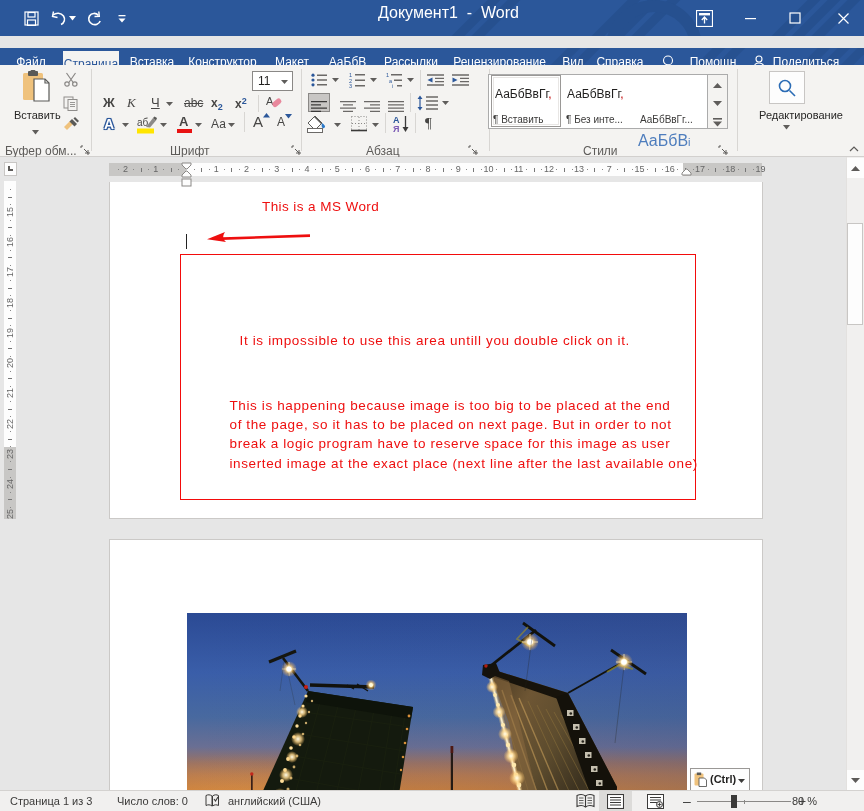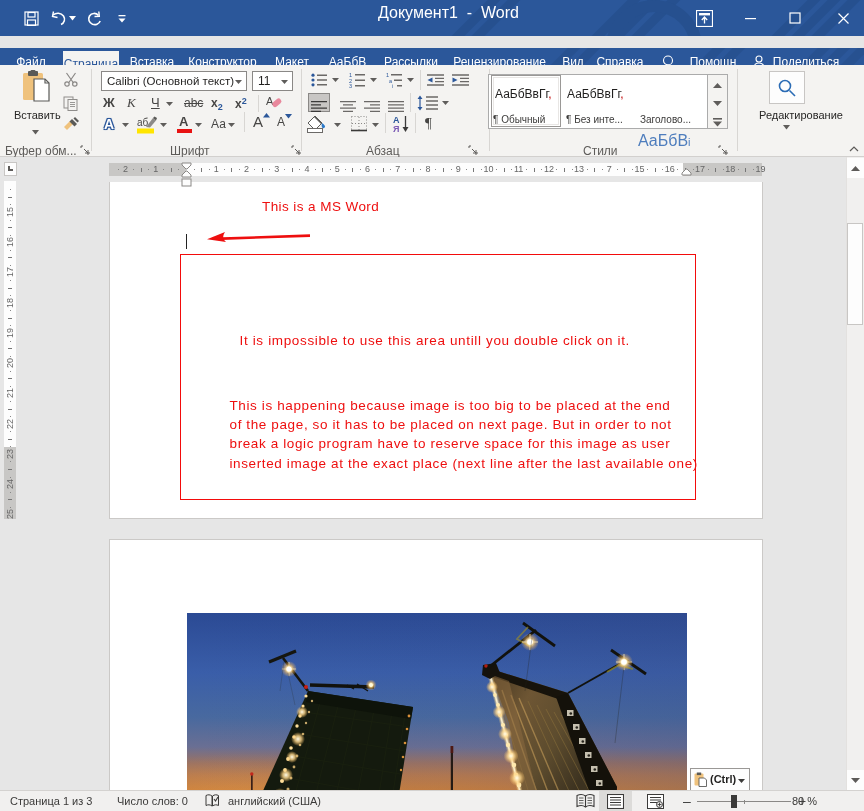--- a/index.html
+++ b/index.html
@@ -179,23 +179,20 @@
       <path d="M 7.5 4.5 L 10 2 L 15 7 L 12.5 9.5 Z" fill="#5a5a58"></path>
       <path d="M 11.5 1.5 L 13 0 L 17 4 L 15.5 5.5 Z" fill="#5a5a58"></path>
     </svg>
   </div>
   <div class="glabel" style="left:5px;">Буфер обм...</div>
   <svg class="launcher" style="left:80px;" width="10" height="10" viewBox="0 0 10 10" fill="none" stroke="#5d5b59" stroke-width="1">
         <path d="M 1 3 L 1 1 L 3 1 M 9 7 L 9 9 L 7 9 M 4 4 L 8 8 M 8 5 L 8 8 L 5 8"></path>
       </svg>
   <div class="gdiv" style="left:91px;"></div>
 
-  <div class="abs" style="left:101px;top:6px;width:146px;height:20px;background:#fff;border:1px solid #8a8886;font-size:11.5px;color:#201f1e;line-height:18px;padding-left:5px;">Calibri (Основной текст)<svg width="7" height="4" viewBox="0 0 7 4" style="position:absolute;right:4px;top:8px;">
-          <path d="M0 0 L7 0 L3.5 4 Z" fill="#5f5d5b"></path>
-        </svg></div>
   <div class="abs" style="left:252px;top:6px;width:41px;height:20px;background:#fff;border:1px solid #8a8886;font-size:12px;color:#201f1e;line-height:18px;padding-left:5px;">11<svg width="7" height="4" viewBox="0 0 7 4" style="position:absolute;right:4px;top:8px;">
           <path d="M0 0 L7 0 L3.5 4 Z" fill="#5f5d5b"></path>
         </svg></div>
 
   <div class="abs ric" style="left:103px;top:30px;font-weight:bold;font-size:13px;">Ж</div>
   <div class="abs ric" style="left:127px;top:30px;font-style:italic;font-size:13px;font-family:'Liberation Serif',serif;">К</div>
   <div class="abs ric" style="left:151px;top:30px;text-decoration:underline;font-size:13px;">Ч</div>
   <svg class="abs" style="left:166px;top:37px;" width="7" height="4" viewBox="0 0 7 4">
         <path d="M0 0 L7 0 L3.5 4 Z" fill="#5f5d5b"></path>
       </svg>
@@ -365,25 +362,25 @@
   <div class="abs ric" style="left:425px;top:50px;font-size:15px;font-family:'Liberation Serif',serif;">¶</div>
   <div class="glabel" style="left:366px;">Абзац</div>
   <svg class="launcher" style="left:468px;" width="10" height="10" viewBox="0 0 10 10" fill="none" stroke="#5d5b59" stroke-width="1">
         <path d="M 1 3 L 1 1 L 3 1 M 9 7 L 9 9 L 7 9 M 4 4 L 8 8 M 8 5 L 8 8 L 5 8"></path>
       </svg>
   <div class="gdiv" style="left:489px;"></div>
 
   <div class="abs" style="left:488px;top:9px;width:220px;height:55px;background:#fff;border:1px solid #ababab;"></div>
   <div class="abs" style="left:491px;top:10px;width:70px;height:52px;border:1px solid #9a9896;outline:1px solid #e8e6e4;outline-offset:-3px;"></div>
   <div class="abs" style="left:495px;top:22px;font-size:12px;color:#201f1e;">АаБбВвГг<span style="color:#c00000;">,</span></div>
-  <div class="abs" style="left:493px;top:49px;font-size:10px;color:#3b3a39;">¶ Обычный</div>
+  <div class="abs" style="left:493px;top:49px;font-size:10px;color:#3b3a39;">¶ Вставить</div>
   <div class="abs" style="left:567px;top:22px;font-size:12px;color:#201f1e;">АаБбВвГг<span style="color:#c00000;">,</span></div>
   <div class="abs" style="left:566px;top:49px;font-size:10px;color:#3b3a39;">¶ Без инте...</div>
   <div class="abs" style="left:638px;top:19px;font-size:16px;color:#4e7dbd;margin-top:48px;">АаБбВ<span style="font-size:11px;">і</span></div>
-  <div class="abs" style="left:640px;top:49px;font-size:10px;color:#3b3a39;">Заголово...</div>
+  <div class="abs" style="left:640px;top:49px;font-size:10px;color:#3b3a39;">АаБбВвГг...</div>
   <div class="abs" style="left:708px;top:9px;width:20px;height:55px;border:1px solid #ababab;border-left:none;background:#f4f3f1;">
     <svg width="9" height="6" viewBox="0 0 9 6" style="margin:5px 0 0 5px;">
           <path d="M0 5 L9 5 L4.5 0 Z" fill="#5f5d5b"></path>
         </svg>
     <svg width="9" height="6" viewBox="0 0 9 6" style="margin:7px 0 0 5px;">
           <path d="M0 0 L9 0 L4.5 5 Z" fill="#5f5d5b"></path>
         </svg>
     <svg width="9" height="9" viewBox="0 0 9 9" style="margin:7px 0 0 5px;">
           <rect x="0" y="0" width="9" height="1.6" fill="#5f5d5b"></rect>
           <path d="M0 3.5 L9 3.5 L4.5 8.5 Z" fill="#5f5d5b"></path>

